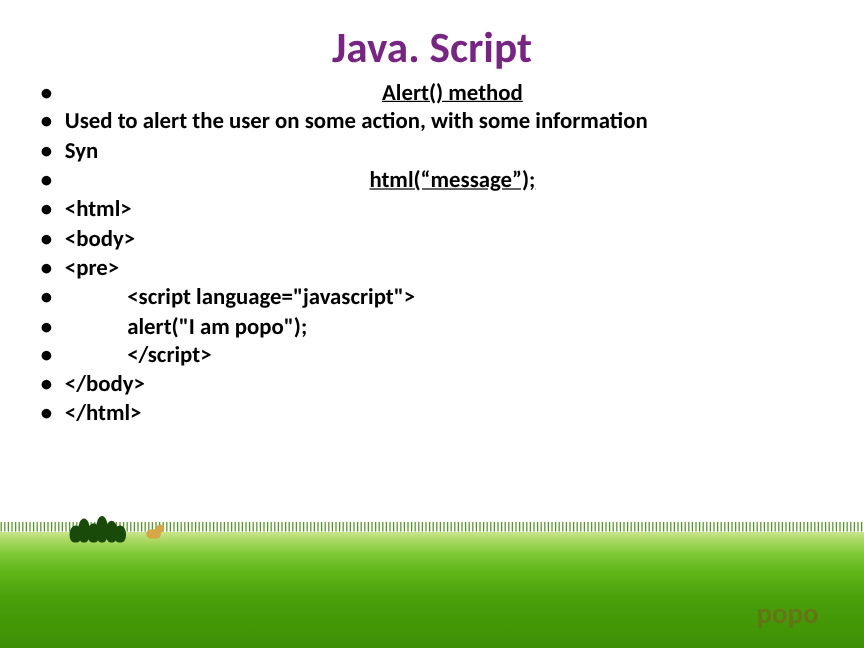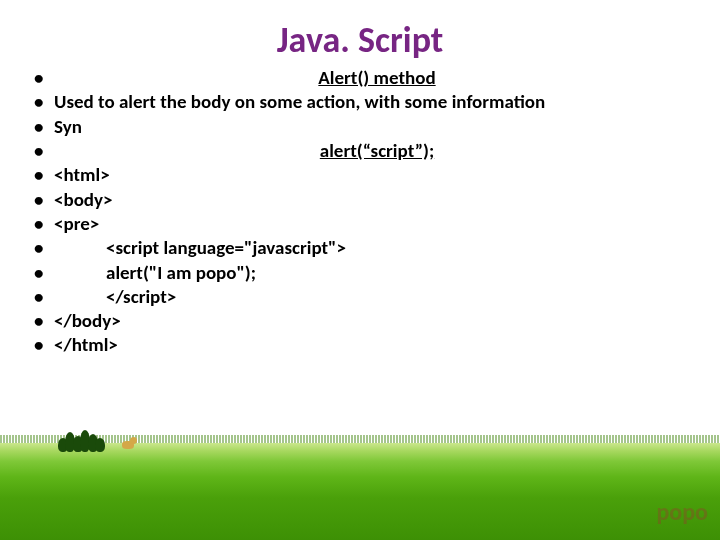--- a/index.html
+++ b/index.html
@@ -124,47 +124,47 @@
       bottom: 8px;
       left: 10px;
       width: 7px;
       height: 7px;
       background: #d4a848;
       border-radius: 50%;
     }
     .footer-text {
       position: absolute;
       bottom: 14px;
-      right: 12px;
+      right: 38px;
       font-size: 24px;
       font-weight: bold;
       color: rgba(160, 50, 50, 0.35);
     }
   </style>
 </head>
 <body>
 
 <div class="slide">
   <div class="title">Java. Script</div>
   <div class="content">
       <div class="bullet-line">
         <span class="bullet-dot">•</span>
         <span class="bullet-text underline">Alert() method</span>
       </div>
       <div class="bullet-line">
         <span class="bullet-dot">•</span>
-        <span class="bullet-text">Used to alert the body on some action, with some information</span>
+        <span class="bullet-text">Used to alert the user on some action, with some information</span>
       </div>
       <div class="bullet-line">
         <span class="bullet-dot">•</span>
         <span class="bullet-text">Syn</span>
       </div>
       <div class="bullet-line">
         <span class="bullet-dot">•</span>
-        <span class="bullet-text underline">alert(“script”);</span>
+        <span class="bullet-text underline">html(“message”);</span>
       </div>
       <div class="bullet-line">
         <span class="bullet-dot">•</span>
         <span class="bullet-text">&lt;html&gt;</span>
       </div>
       <div class="bullet-line">
         <span class="bullet-dot">•</span>
         <span class="bullet-text">&lt;body&gt;</span>
       </div>
       <div class="bullet-line">

